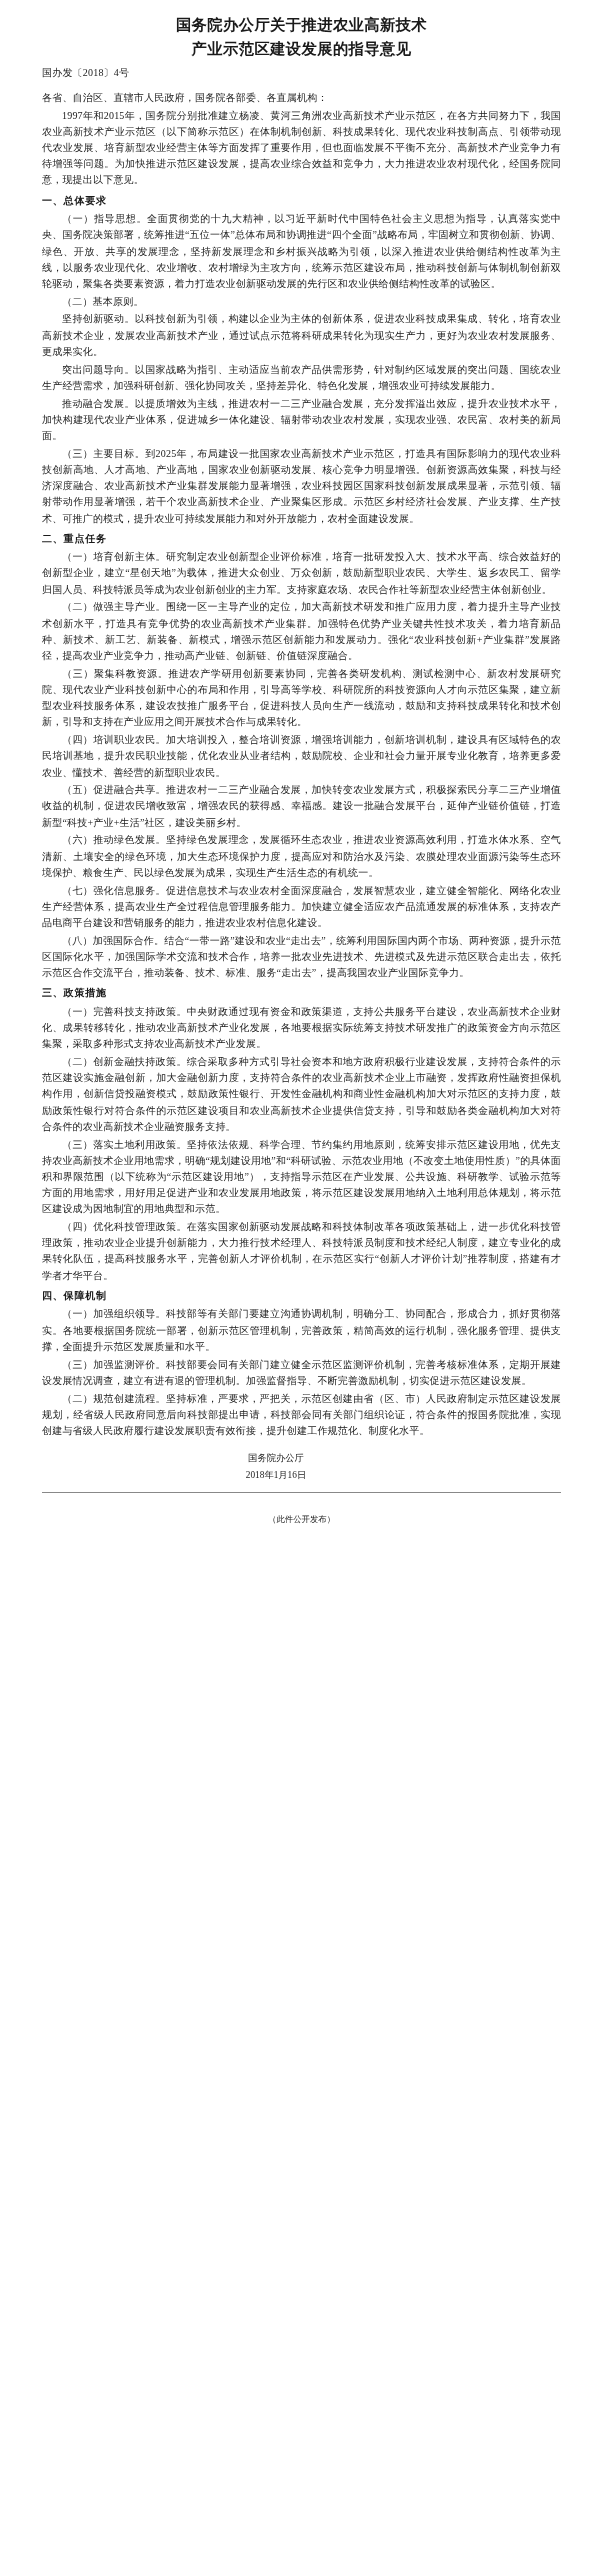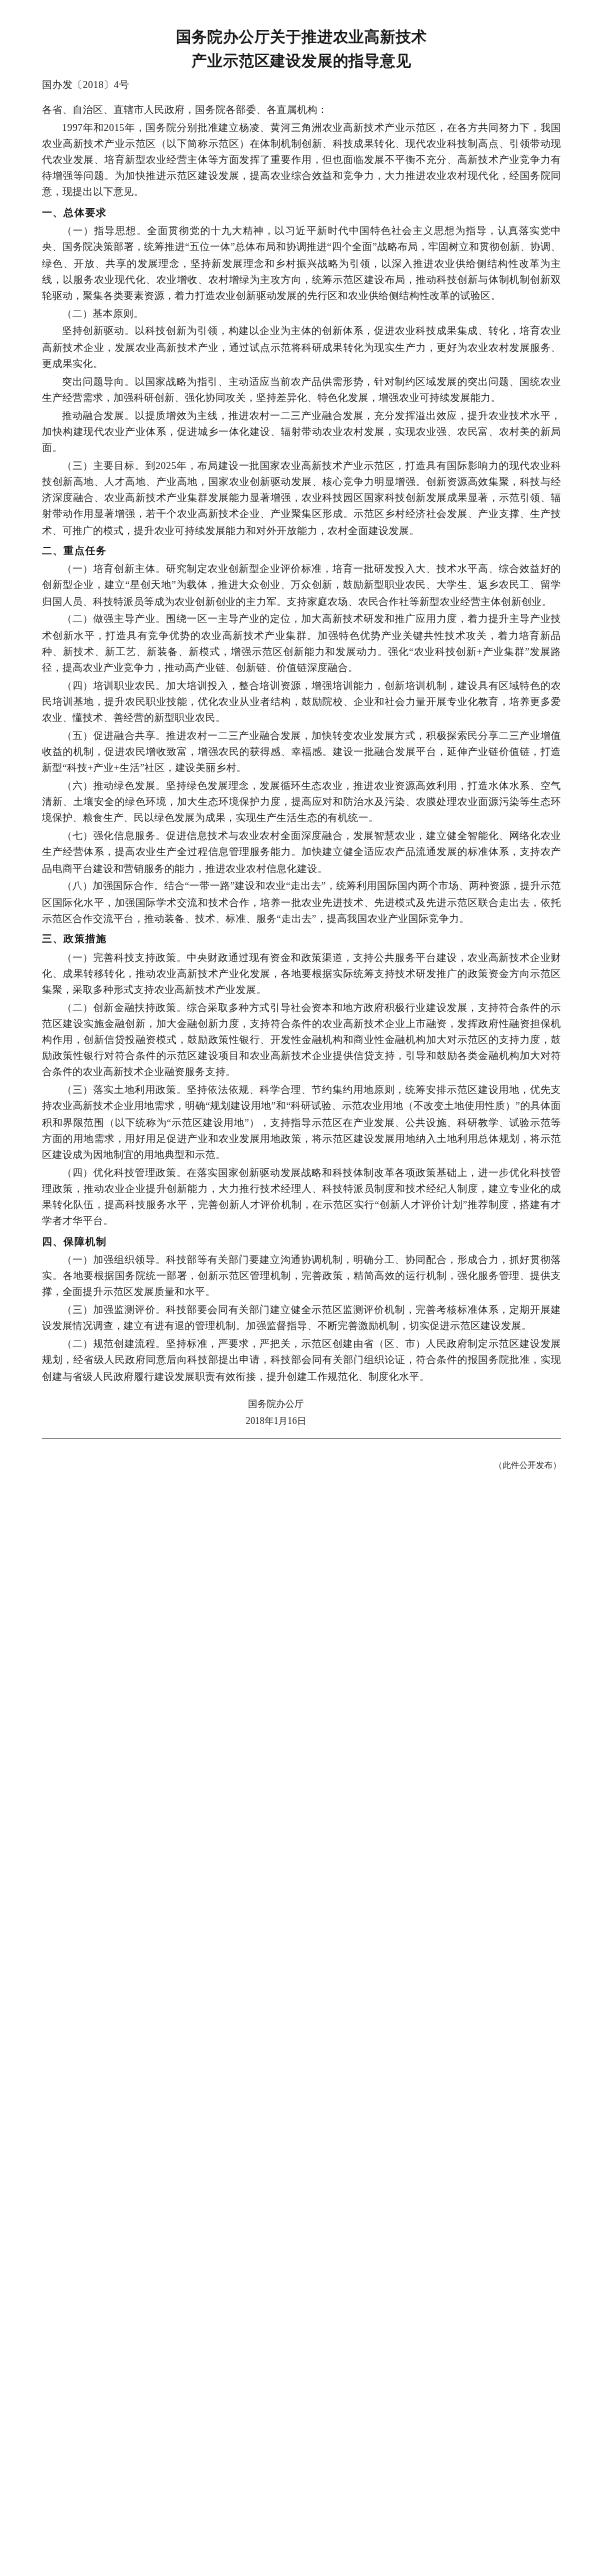--- a/index.html
+++ b/index.html
@@ -6,21 +6,21 @@
     margin: 0;
     padding: 0;
     background: #d9d9d9;
   }
   .page {
     width: 603px;
     min-height: 2576px;
     margin: 0 auto;
     background: #ffffff;
     box-sizing: border-box;
-    padding: 22px 42px 24px 42px;
+    padding: 10px 42px 24px 42px;
     font-family: "Liberation Serif", "DejaVu Serif", serif;
     color: #1a1a1a;
     position: relative;
   }
   .doc-title {
     text-align: center;
     font-size: 15.3px;
     font-weight: bold;
     line-height: 1.55;
     letter-spacing: 0.4px;
@@ -51,21 +51,21 @@
     letter-spacing: 0.8px;
   }
   .signature {
     text-align: center;
     font-size: 9.3px;
     line-height: 1.8;
     margin-top: 11.3px;
     padding-right: 51px;
   }
   .footer-note {
-    text-align: right;
+    text-align: center;
     font-size: 8.4px;
     margin-top: 21px;
     color: #222;
   }
   .rule {
     border: none;
     border-top: 0.8px solid #888;
     margin: 8px 0 4.8px 0;
   }
 </style>
@@ -88,20 +88,21 @@
   <p>（一）指导思想。全面贯彻党的十九大精神，以习近平新时代中国特色社会主义思想为指导，认真落实党中央、国务院决策部署，统筹推进“五位一体”总体布局和协调推进“四个全面”战略布局，牢固树立和贯彻创新、协调、绿色、开放、共享的发展理念，坚持新发展理念和乡村振兴战略为引领，以深入推进农业供给侧结构性改革为主线，以服务农业现代化、农业增收、农村增绿为主攻方向，统筹示范区建设布局，推动科技创新与体制机制创新双轮驱动，聚集各类要素资源，着力打造农业创新驱动发展的先行区和农业供给侧结构性改革的试验区。</p>
   <p>（二）基本原则。</p>
   <p>坚持创新驱动。以科技创新为引领，构建以企业为主体的创新体系，促进农业科技成果集成、转化，培育农业高新技术企业，发展农业高新技术产业，通过试点示范将科研成果转化为现实生产力，更好为农业农村发展服务、更成果实化。</p>
   <p>突出问题导向。以国家战略为指引、主动适应当前农产品供需形势，针对制约区域发展的突出问题、国统农业生产经营需求，加强科研创新、强化协同攻关，坚持差异化、特色化发展，增强农业可持续发展能力。</p>
   <p>推动融合发展。以提质增效为主线，推进农村一二三产业融合发展，充分发挥溢出效应，提升农业技术水平，加快构建现代农业产业体系，促进城乡一体化建设、辐射带动农业农村发展，实现农业强、农民富、农村美的新局面。</p>
   <p>（三）主要目标。到2025年，布局建设一批国家农业高新技术产业示范区，打造具有国际影响力的现代农业科技创新高地、人才高地、产业高地，国家农业创新驱动发展、核心竞争力明显增强。创新资源高效集聚，科技与经济深度融合、农业高新技术产业集群发展能力显著增强，农业科技园区国家科技创新发展成果显著，示范引领、辐射带动作用显著增强，若干个农业高新技术企业、产业聚集区形成。示范区乡村经济社会发展、产业支撑、生产技术、可推广的模式，提升农业可持续发展能力和对外开放能力，农村全面建设发展。</p>
 
   <p class="section-head">二、重点任务</p>
   <p>（一）培育创新主体。研究制定农业创新型企业评价标准，培育一批研发投入大、技术水平高、综合效益好的创新型企业，建立“星创天地”为载体，推进大众创业、万众创新，鼓励新型职业农民、大学生、返乡农民工、留学归国人员、科技特派员等成为农业创新创业的主力军。支持家庭农场、农民合作社等新型农业经营主体创新创业。</p>
   <p>（二）做强主导产业。围绕一区一主导产业的定位，加大高新技术研发和推广应用力度，着力提升主导产业技术创新水平，打造具有竞争优势的农业高新技术产业集群。加强特色优势产业关键共性技术攻关，着力培育新品种、新技术、新工艺、新装备、新模式，增强示范区创新能力和发展动力。强化“农业科技创新+产业集群”发展路径，提高农业产业竞争力，推动高产业链、创新链、价值链深度融合。</p>
+  <p>（三）聚集科教资源。推进农产学研用创新要素协同，完善各类研发机构、测试检测中心、新农村发展研究院、现代农业产业科技创新中心的布局和作用，引导高等学校、科研院所的科技资源向人才向示范区集聚，建立新型农业科技服务体系，建设农技推广服务平台，促进科技人员向生产一线流动，鼓励和支持科技成果转化和技术创新，引导和支持在产业应用之间开展技术合作与成果转化。</p>
   <p>（四）培训职业农民。加大培训投入，整合培训资源，增强培训能力，创新培训机制，建设具有区域特色的农民培训基地，提升农民职业技能，优化农业从业者结构，鼓励院校、企业和社会力量开展专业化教育，培养更多爱农业、懂技术、善经营的新型职业农民。</p>
   <p>（五）促进融合共享。推进农村一二三产业融合发展，加快转变农业发展方式，积极探索民分享二三产业增值收益的机制，促进农民增收致富，增强农民的获得感、幸福感。建设一批融合发展平台，延伸产业链价值链，打造新型“科技+产业+生活”社区，建设美丽乡村。</p>
   <p>（六）推动绿色发展。坚持绿色发展理念，发展循环生态农业，推进农业资源高效利用，打造水体水系、空气清新、土壤安全的绿色环境，加大生态环境保护力度，提高应对和防治水及污染、农膜处理农业面源污染等生态环境保护、粮食生产、民以绿色发展为成果，实现生产生活生态的有机统一。</p>
   <p>（七）强化信息服务。促进信息技术与农业农村全面深度融合，发展智慧农业，建立健全智能化、网络化农业生产经营体系，提高农业生产全过程信息管理服务能力。加快建立健全适应农产品流通发展的标准体系，支持农产品电商平台建设和营销服务的能力，推进农业农村信息化建设。</p>
   <p>（八）加强国际合作。结合“一带一路”建设和农业“走出去”，统筹利用国际国内两个市场、两种资源，提升示范区国际化水平，加强国际学术交流和技术合作，培养一批农业先进技术、先进模式及先进示范区联合走出去，依托示范区合作交流平台，推动装备、技术、标准、服务“走出去”，提高我国农业产业国际竞争力。</p>
 
   <p class="section-head">三、政策措施</p>
   <p>（一）完善科技支持政策。中央财政通过现有资金和政策渠道，支持公共服务平台建设，农业高新技术企业财化、成果转移转化，推动农业高新技术产业化发展，各地要根据实际统筹支持技术研发推广的政策资金方向示范区集聚，采取多种形式支持农业高新技术产业发展。</p>
   <p>（二）创新金融扶持政策。综合采取多种方式引导社会资本和地方政府积极行业建设发展，支持符合条件的示范区建设实施金融创新，加大金融创新力度，支持符合条件的农业高新技术企业上市融资，发挥政府性融资担保机构作用，创新信贷投融资模式，鼓励政策性银行、开发性金融机构和商业性金融机构加大对示范区的支持力度，鼓励政策性银行对符合条件的示范区建设项目和农业高新技术企业提供信贷支持，引导和鼓励各类金融机构加大对符合条件的农业高新技术企业融资服务支持。</p>
   <p>（三）落实土地利用政策。坚持依法依规、科学合理、节约集约用地原则，统筹安排示范区建设用地，优先支持农业高新技术企业用地需求，明确“规划建设用地”和“科研试验、示范农业用地（不改变土地使用性质）”的具体面积和界限范围（以下统称为“示范区建设用地”），支持指导示范区在产业发展、公共设施、科研教学、试验示范等方面的用地需求，用好用足促进产业和农业发展用地政策，将示范区建设发展用地纳入土地利用总体规划，将示范区建设成为因地制宜的用地典型和示范。</p>

